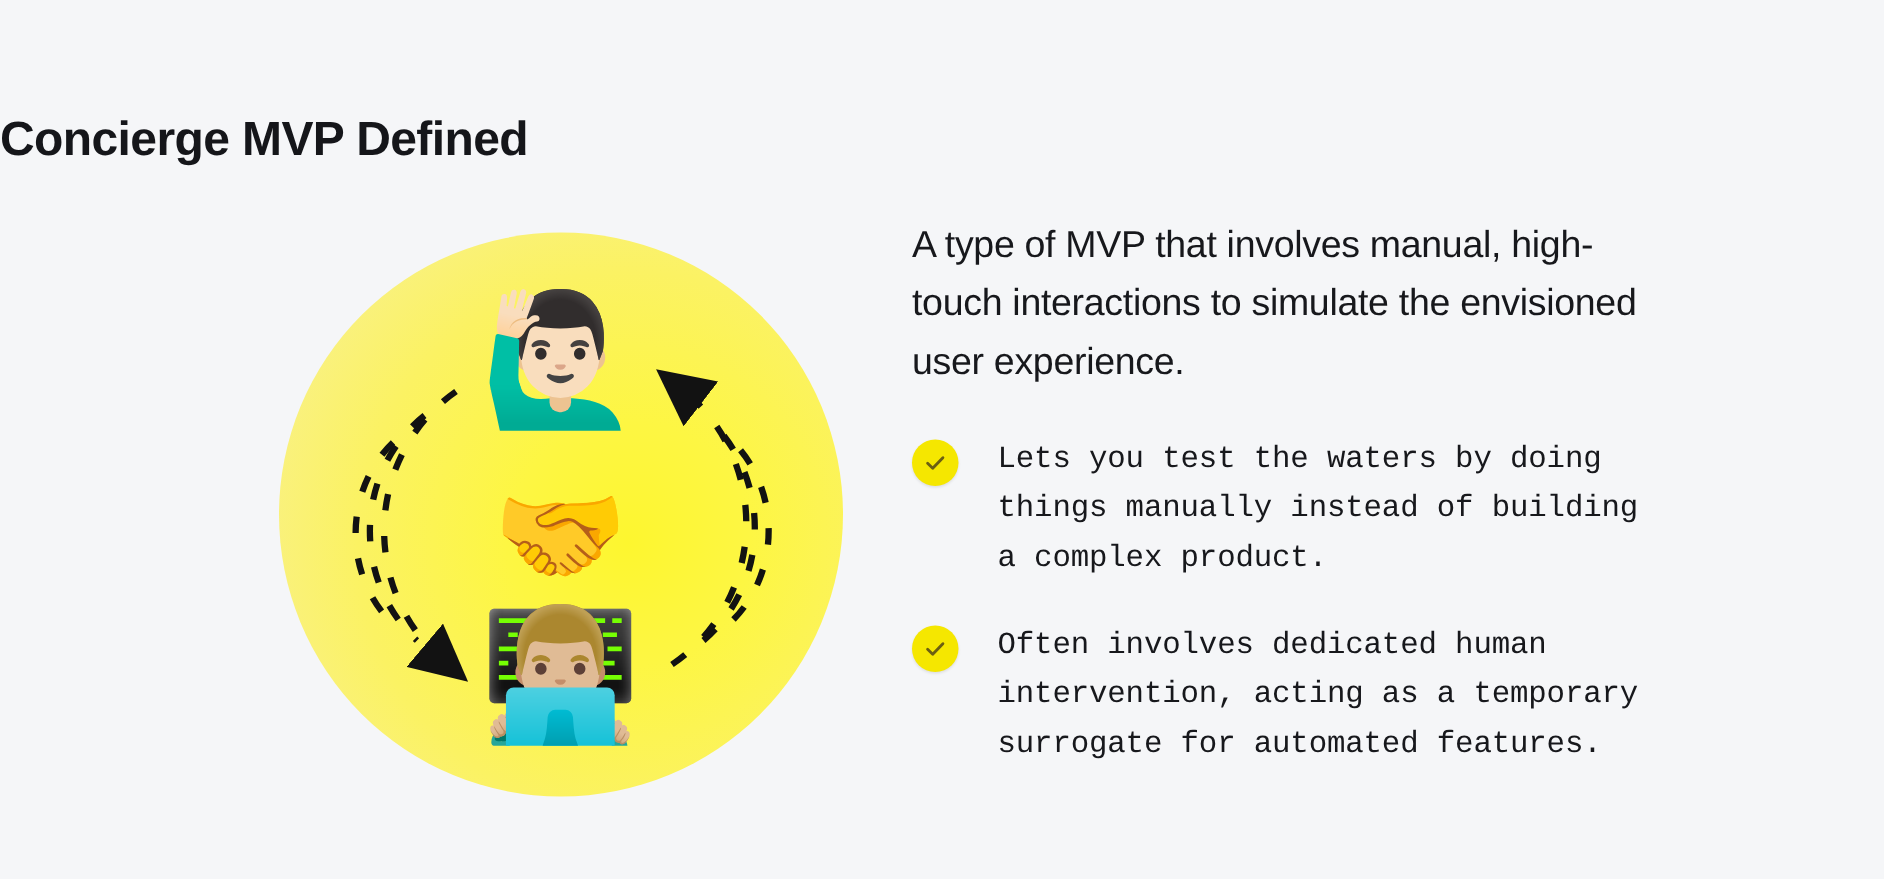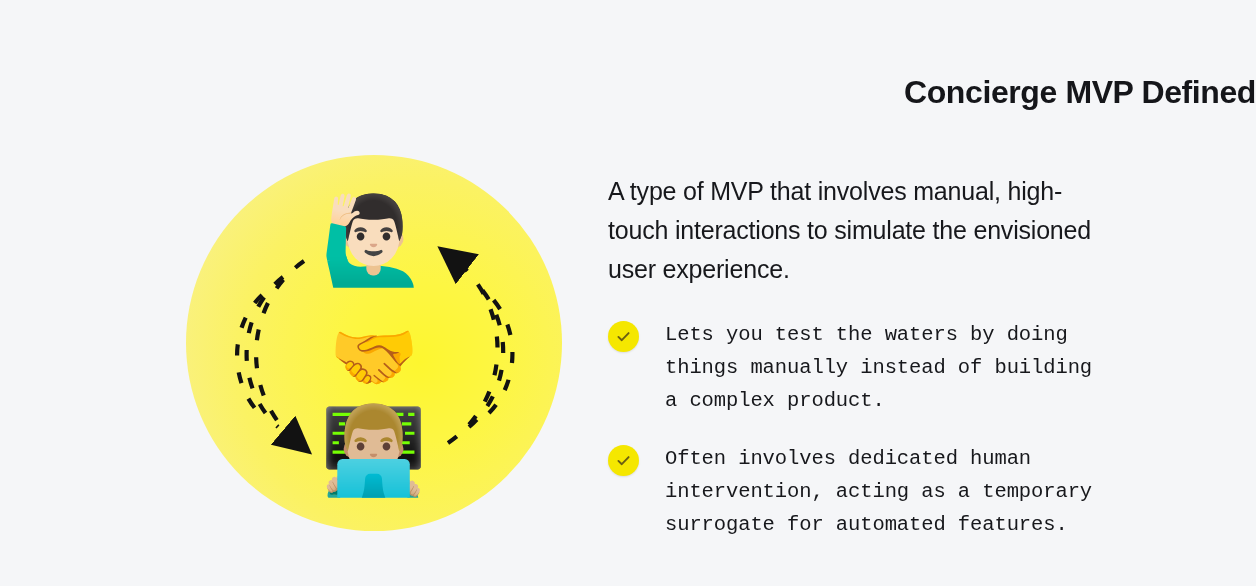--- a/index.html
+++ b/index.html
@@ -14,21 +14,21 @@
     overflow: hidden;
     position: relative;
   }
 
   
   .page-title {
     position: absolute;
     top: 52px;
     left: 0;
     width: 1256px;
-    text-align: right;
+    text-align: left;
     font-size: 32px;
     font-weight: bold;
     color: #15161a;
     letter-spacing: -0.4px;
     line-height: 1.2;
   }
 
   
   .illustration {
     position: absolute;
@@ -69,21 +69,21 @@
   }
   .emoji-bot {
     top: 252px;
     font-size: 86px;
   }
 
   
   .content {
     position: absolute;
     left: 608px;
-    top: 172px;
+    top: 144px;
     width: 500px;
   }
   .lead {
     font-size: 25px;
     line-height: 1.56;
     color: #17181c;
     letter-spacing: -0.2px;
     margin: 0 0 29px 0;
     max-width: 490px;
   }

